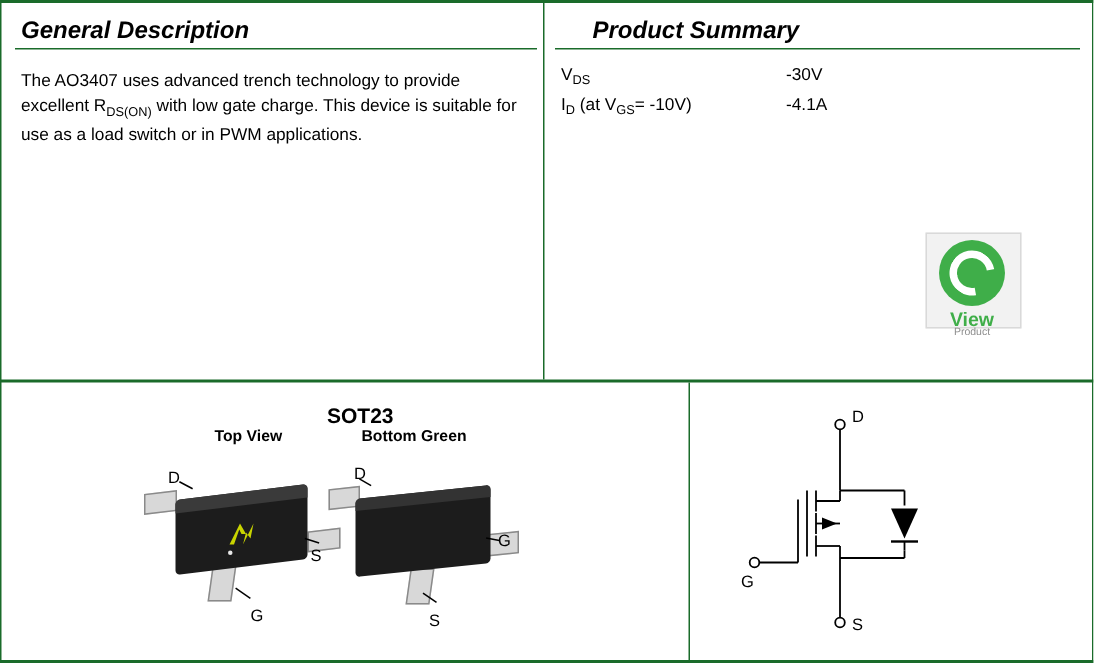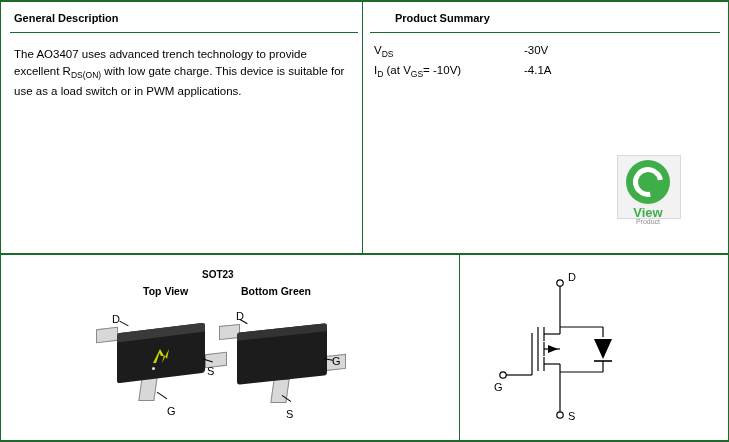--- a/index.html
+++ b/index.html
@@ -22,23 +22,24 @@
   .frame-right{position:absolute;left:728px;top:0;width:1px;height:442px;background:#1a6b2a;}
 
   
   .divider-h{position:absolute;left:0;top:253px;width:729px;height:2px;background:#1a6b2a;}
   
   .divider-v{position:absolute;left:362px;top:2px;width:1px;height:251px;background:#1a6b2a;}
   
   .divider-v2{position:absolute;left:459px;top:255px;width:1px;height:185px;background:#1a6b2a;}
 
   h2{
-    font-size:11px;
+    font-size:16px;
     font-weight:bold;
     margin:0;
+    font-style:italic;
   }
   .sec-title{position:absolute;}
   #gd-title{left:14px;top:12px;}
   #ps-title{left:374px;top:12px;margin-left:21px;}
   .title-rule{position:absolute;height:1px;background:#1a6b2a;}
   #gd-rule{left:10px;top:32px;width:348px;}
   #ps-rule{left:370px;top:32px;width:350px;}
 
   .desc{
     position:absolute;left:14px;top:46px;width:340px;
@@ -85,21 +86,21 @@
   }
   .green-sub{
     position:absolute;left:618px;top:218px;width:60px;
     text-align:center;
     font-size:7px;color:#8d8d8d;
   }
 
   
   .pkg-area{position:absolute;left:0;top:255px;width:459px;height:185px;}
   .lbl{position:absolute;font-size:10.5px;font-weight:bold;}
-  #sot23-lbl{left:202px;top:14px;font-weight:bold;font-size:10px;}
+  #sot23-lbl{left:218px;top:14px;font-weight:bold;font-size:14px;}
   #topview-lbl{left:143px;top:30px;}
   #bottomview-lbl{left:241px;top:30px;}
 
   
   .body-top{
     position:absolute;left:117px;top:73px;width:88px;height:50px;
     background:#1c1c1c;border-radius:3px;
     transform:skewY(-7deg);
   }
   .body-top-hl{

